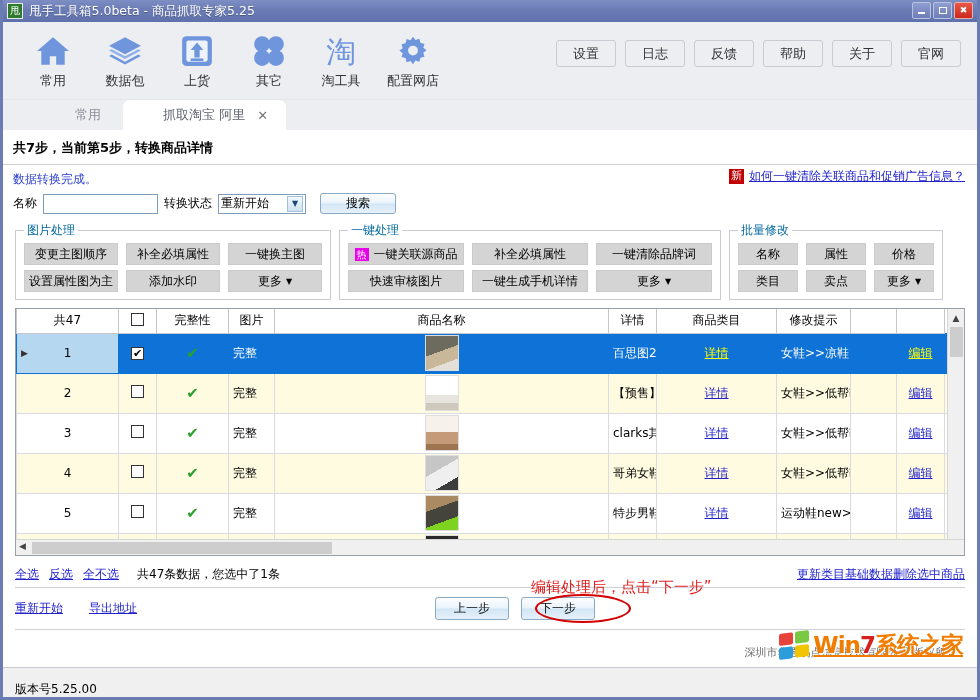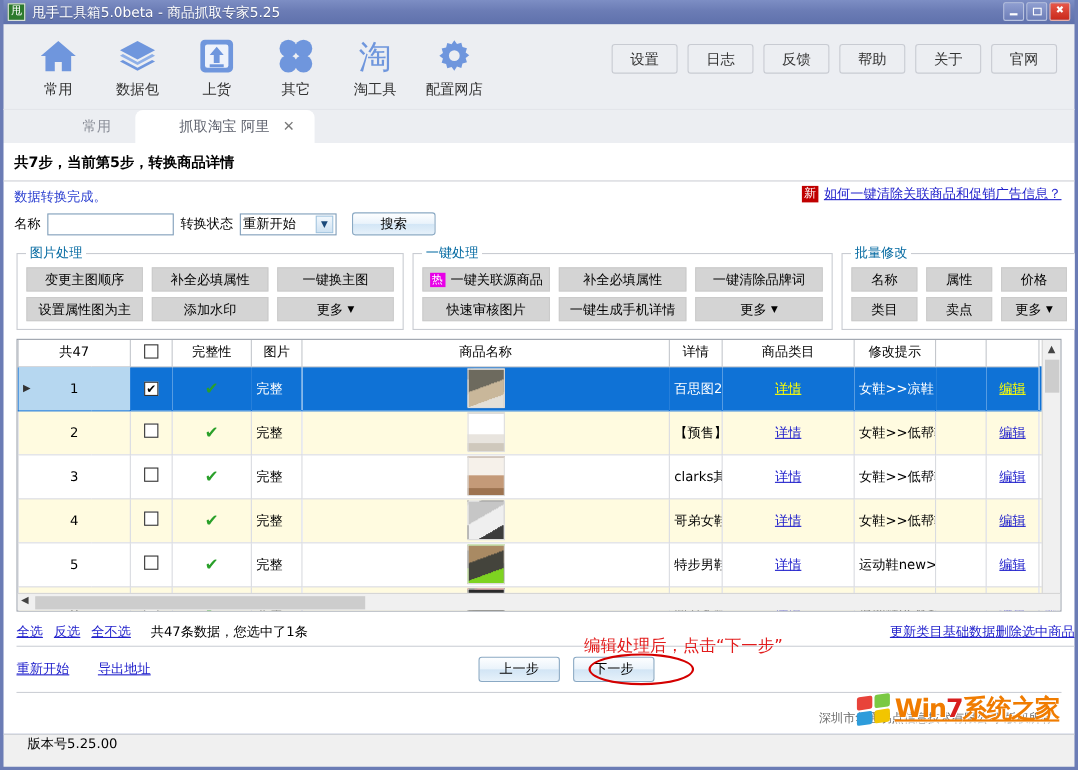--- a/index.html
+++ b/index.html
@@ -175,21 +175,21 @@
   }
   fieldset.grp legend { font-size: 12px; color: #0369a1; padding: 0 3px; margin-top: 34px; }
   .grp-rows { display: flex; flex-direction: column; gap: 5px; }
   .grp-row { display: flex; gap: 8px; }
   .gbtn {
     background: #d4d4d4; border: 1px solid #cbcbcb;
     font-size: 12px; color: #000; height: 22px;
     display: flex; align-items: center; justify-content: center;
     cursor: pointer; white-space: nowrap; gap: 4px;
   }
-  .g1 .gbtn { width: 106px; text-align: right; }
+  .g1 .gbtn { width: 94px; text-align: right; }
   .g2 .gbtn { width: 116px; }
   .g3 .gbtn { width: 60px; }
   .badge-hot {
     background: #e800e8; color: #fff; font-size: 10px;
     padding: 0 2px; line-height: 13px; margin-right: 1px;
   }
   .caret { font-size: 8px; }
 
   
   .tablewrap {
@@ -245,21 +245,21 @@
   .vthumb { position: absolute; top: 18px; left: 2px; width: 13px; height: 30px; background: #cdcdcd; }
   .hscroll {
     position: absolute; left: 0; bottom: 0; height: 16px; width: 100%;
     background: #f0f0f0; border-top: 1px solid #d6d6d6;
   }
   .hthumb { position:absolute; left: 16px; top: 2px; height: 12px; width: 300px; background: #cdcdcd; }
   .hscroll .harr { position:absolute; left: 3px; top: 1px; font-size: 9px; color:#444; }
 
   
   .selbar {
-    margin: 6px 0 0 12px; height: 26px;
+    margin: 6px 12px 0 12px; height: 26px;
     display: flex; align-items: center; gap: 10px;
     border-bottom: 1px solid #cdd0d6;
     position: relative;
   }
   .selbar .cnt { font-size: 12px; color: #000; margin-left: 8px; }
   .selbar-right { position: absolute; right: 0; display: flex; gap: 0; }
 
   .actionbar {
     margin: 0 12px; height: 42px;
     display: flex; align-items: center; gap: 26px;
@@ -310,23 +310,23 @@
   .wflag i { display:block; border-radius:2px; }
   .wflag i:nth-child(1){background:#e8433a;}
   .wflag i:nth-child(2){background:#7ac943;}
   .wflag i:nth-child(3){background:#2d9cdb;}
   .wflag i:nth-child(4){background:#f2c500;}
 
   .statusbar {
     height: 31px;
     background: #f0f0f0;
     border-top: 1px solid #c8cbd2;
-    display: flex; align-items: flex-start;
+    display: flex; align-items: flex-end;
     font-size: 12px; color: #000;
-    padding-left: 22px;
+    padding-left: 12px;
   }
 
   
   svg.ri { width: 34px; height: 34px; display:block; }
 </style>
 </head>
 <body>
 
 <div class="app">
 

